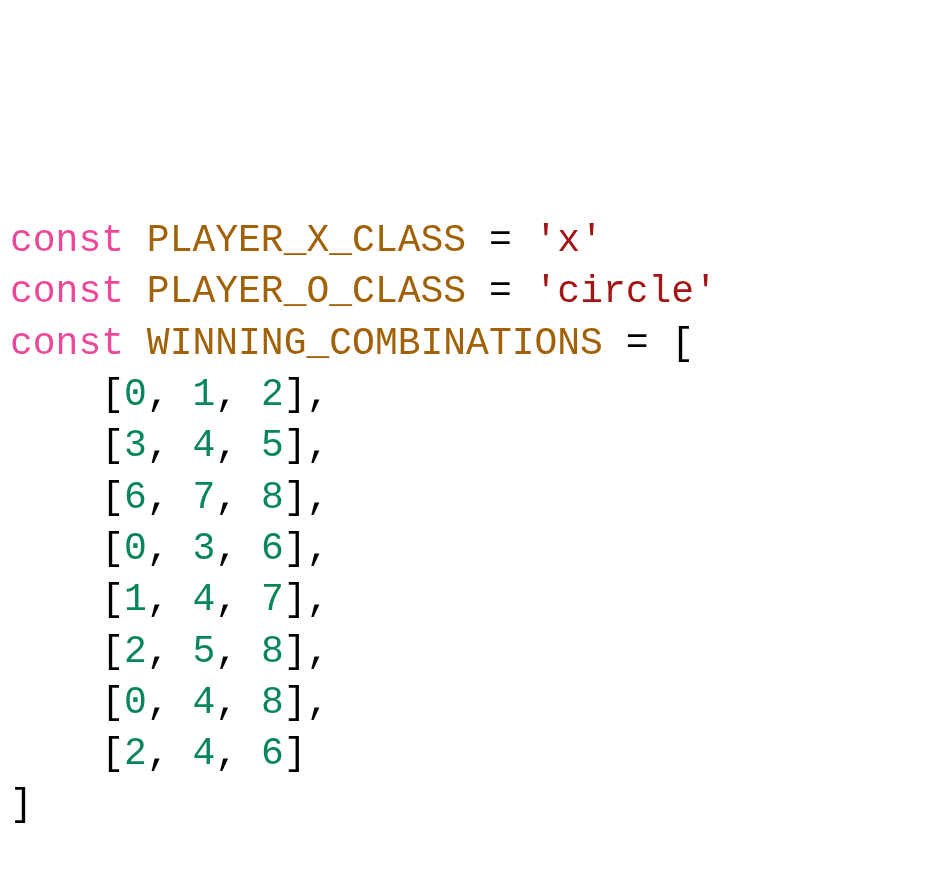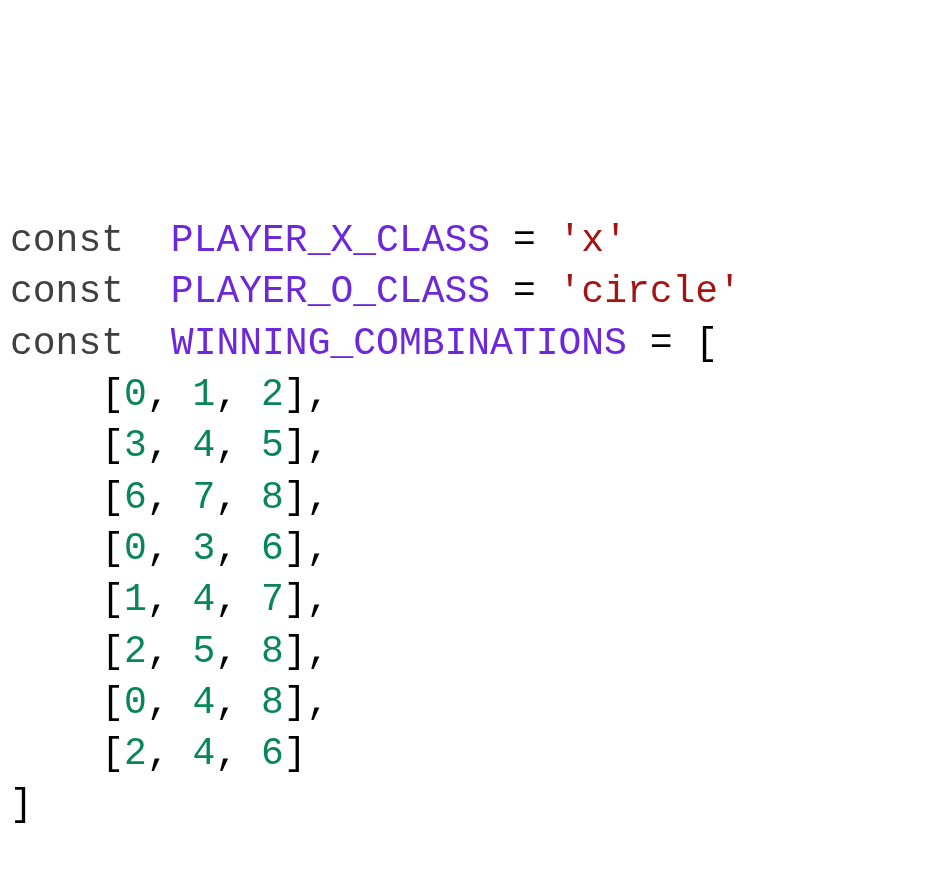--- a/index.html
+++ b/index.html
@@ -5,22 +5,22 @@
   body {
     margin: 0;
     padding: 10px;
     background: #ffffff;
     font-family: Consolas, 'Courier New', monospace;
     font-size: 38px;
     line-height: 1.35;
     color: #000000;
     white-space: pre;
   }
-  .keyword { color: #404040; }
-  .variable { color: #6d28d9; margin-left: 24px; }
+  .keyword { color: #ec4899; }
+  .variable { color: #a16207; }
   .string { color: #a31515; }
   .number { color: #098658; }
   .punct { color: #000000; }
 </style>
 </head>
 <body>
 
 
 
 <div><span><span class="keyword">const</span><span> </span><span class="variable">PLAYER_X_CLASS</span><span> </span><span class="punct">=</span><span> </span><span class="string">'x'</span></span>

